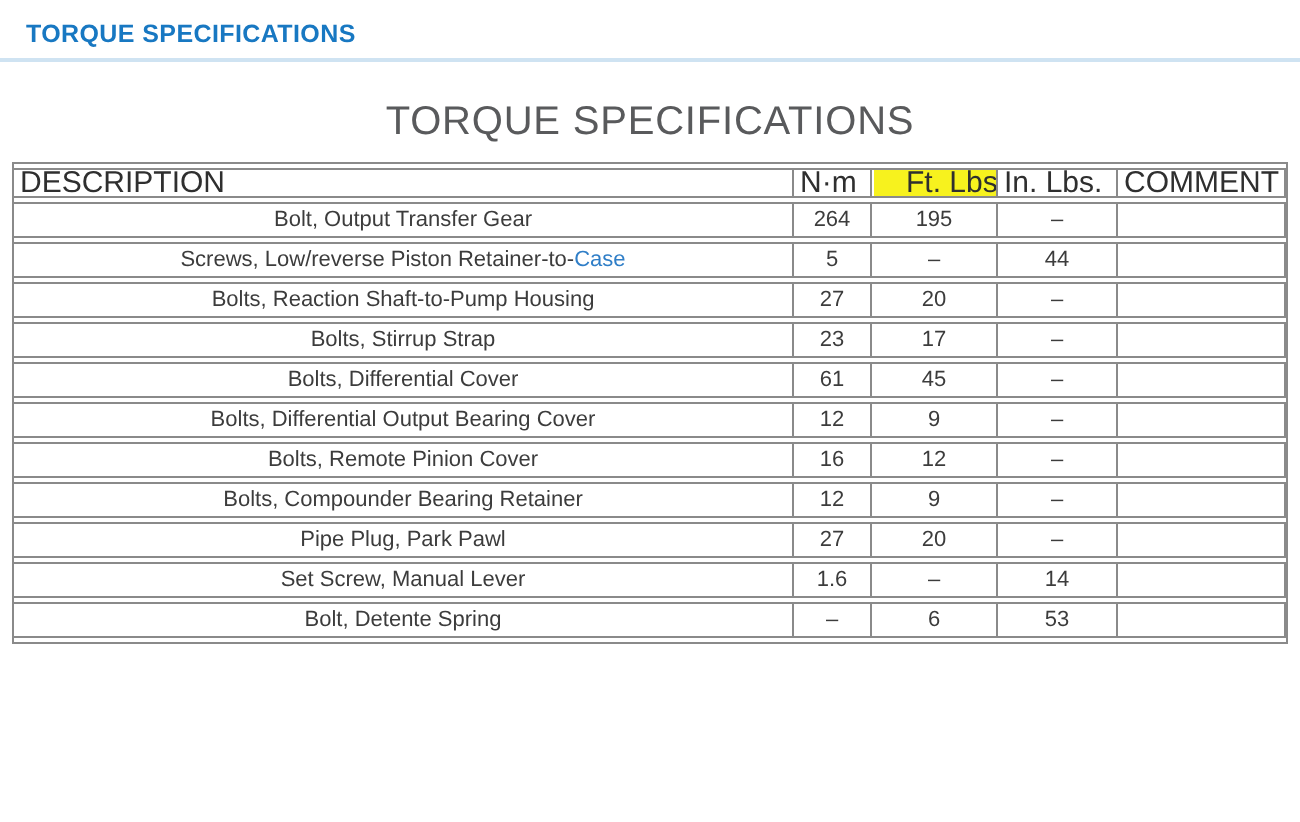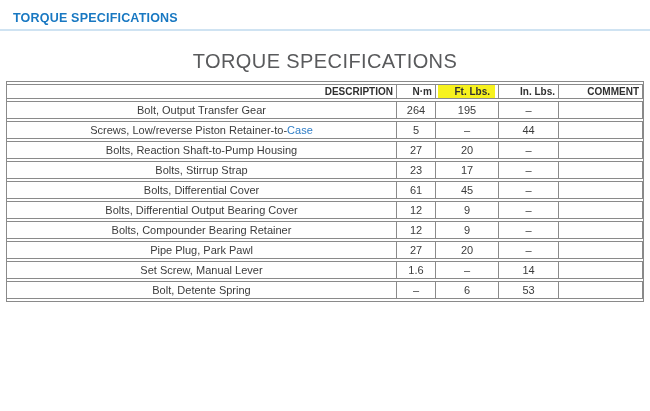--- a/index.html
+++ b/index.html
@@ -13,22 +13,22 @@
 
   .doc-title { text-align:center; margin-top:19px; color:#595a5c;
                font-size:20px; letter-spacing:.4px; font-weight:400; }
 
   table.spec-table {
       margin:8px auto 0; width:636px; table-layout:fixed;
       border-collapse:separate; border-spacing:0 2px;
       border:1px solid #8a8a8a;
   }
   th, td { border:1px solid #8a8a8a; border-left:none; overflow:hidden; white-space:nowrap; }
-  th { font-size:10px; line-height:11px; padding:1px 3px; text-align:right;
-       font-weight:bold; color:#2f2f2f; }
+  th { font-size:15px; line-height:11px; padding:1px 3px; text-align:left;
+       font-weight:normal; color:#2f2f2f; }
   td { font-size:11px; line-height:14px; padding:1px 3px; text-align:center; color:#3c3c3c; }
   td.comment-cell { }
   col.c-desc { width:390px; } col.c-nm { width:39px; } col.c-ft { width:63px; }
   col.c-in { width:60px; } col.c-comment { width:84px; }
 
   .link { color:#2f7ec7; cursor:pointer;margin-top:45px; }
 
   .hl { background:#f7f21e; }
   .hl-colheader { display:inline-block; padding:1px 5px 2px 16px; margin:-1px 0 -2px -2px; }
   .hl-desc { display:inline-block; padding:2px 12px 3px; margin:-2px 0 -4px;
@@ -99,20 +99,27 @@
         <td class="comment-cell"></td>
       </tr>
       <tr>
         <td><span>Bolts, Differential Output Bearing Cover</span></td>
         <td>12</td>
         <td>9</td>
         <td>–</td>
         <td class="comment-cell"></td>
       </tr>
       <tr>
+        <td><span>Bolts, Remote Pinion Cover</span></td>
+        <td>16</td>
+        <td>12</td>
+        <td>–</td>
+        <td class="comment-cell"></td>
+      </tr>
+      <tr>
         <td><span>Bolts, Compounder Bearing Retainer</span></td>
         <td>12</td>
         <td>9</td>
         <td>–</td>
         <td class="comment-cell"></td>
       </tr>
       <tr>
         <td><span>Pipe Plug, Park Pawl</span></td>
         <td>27</td>
         <td>20</td>

